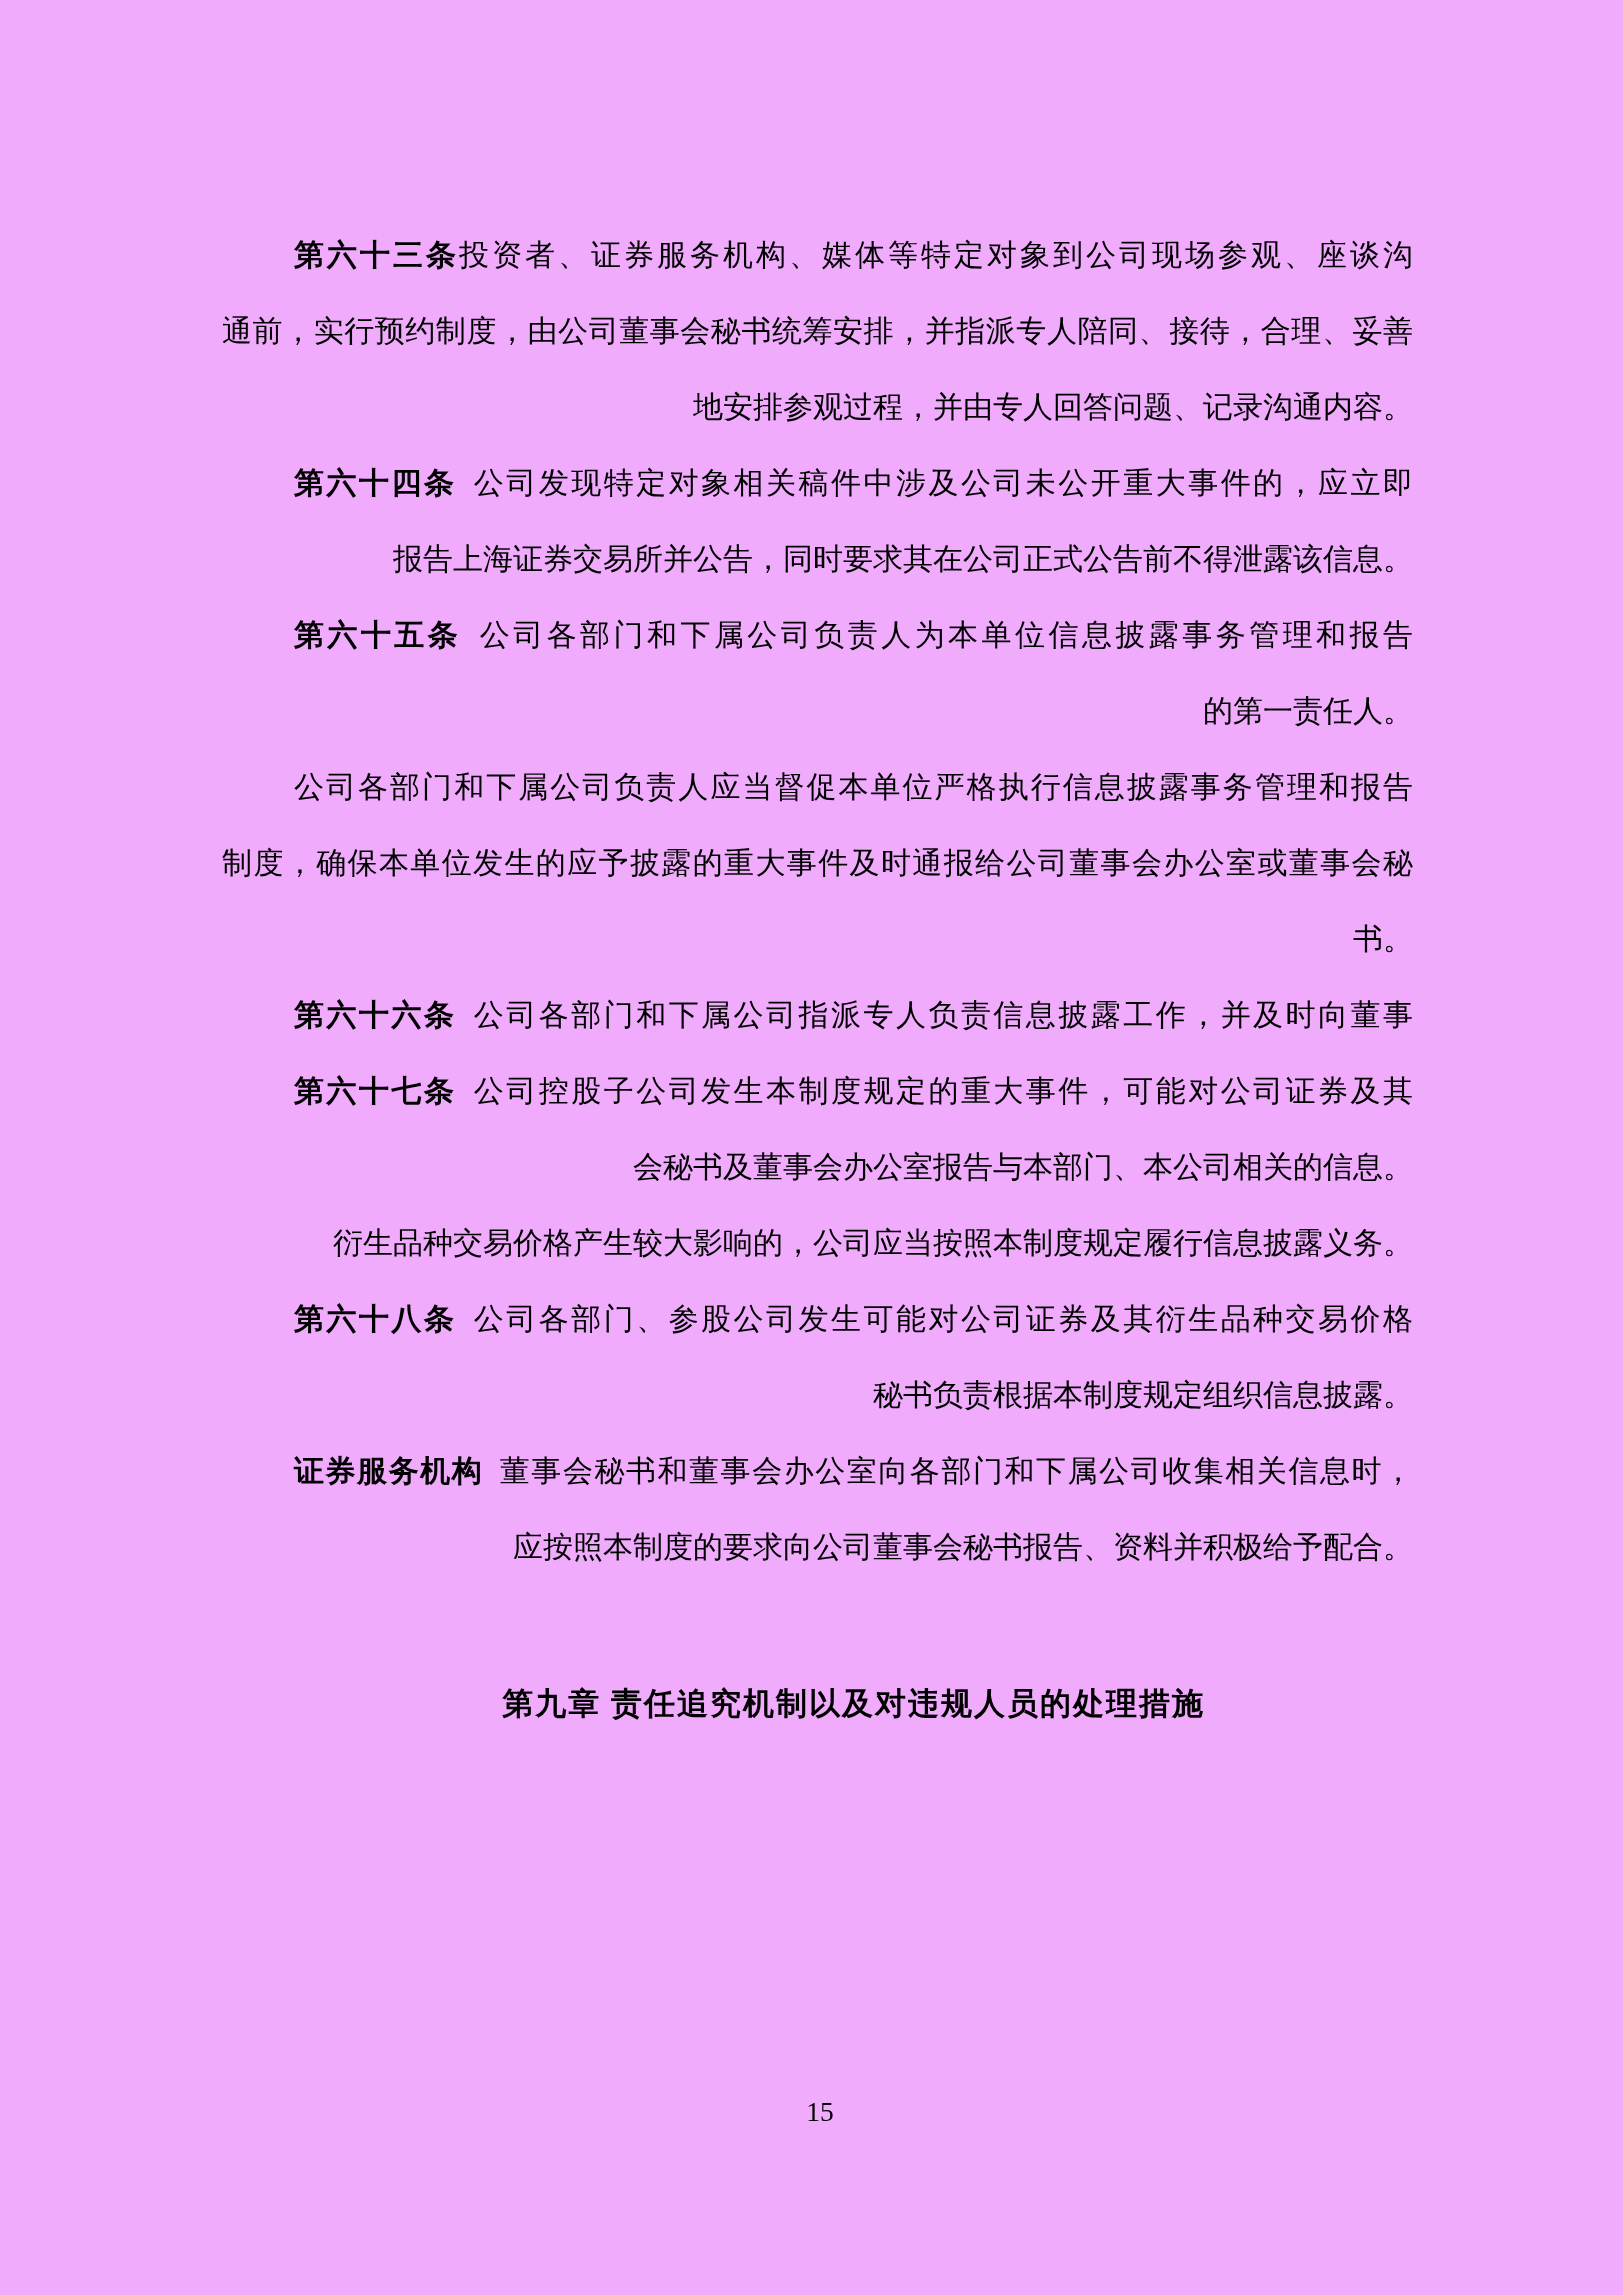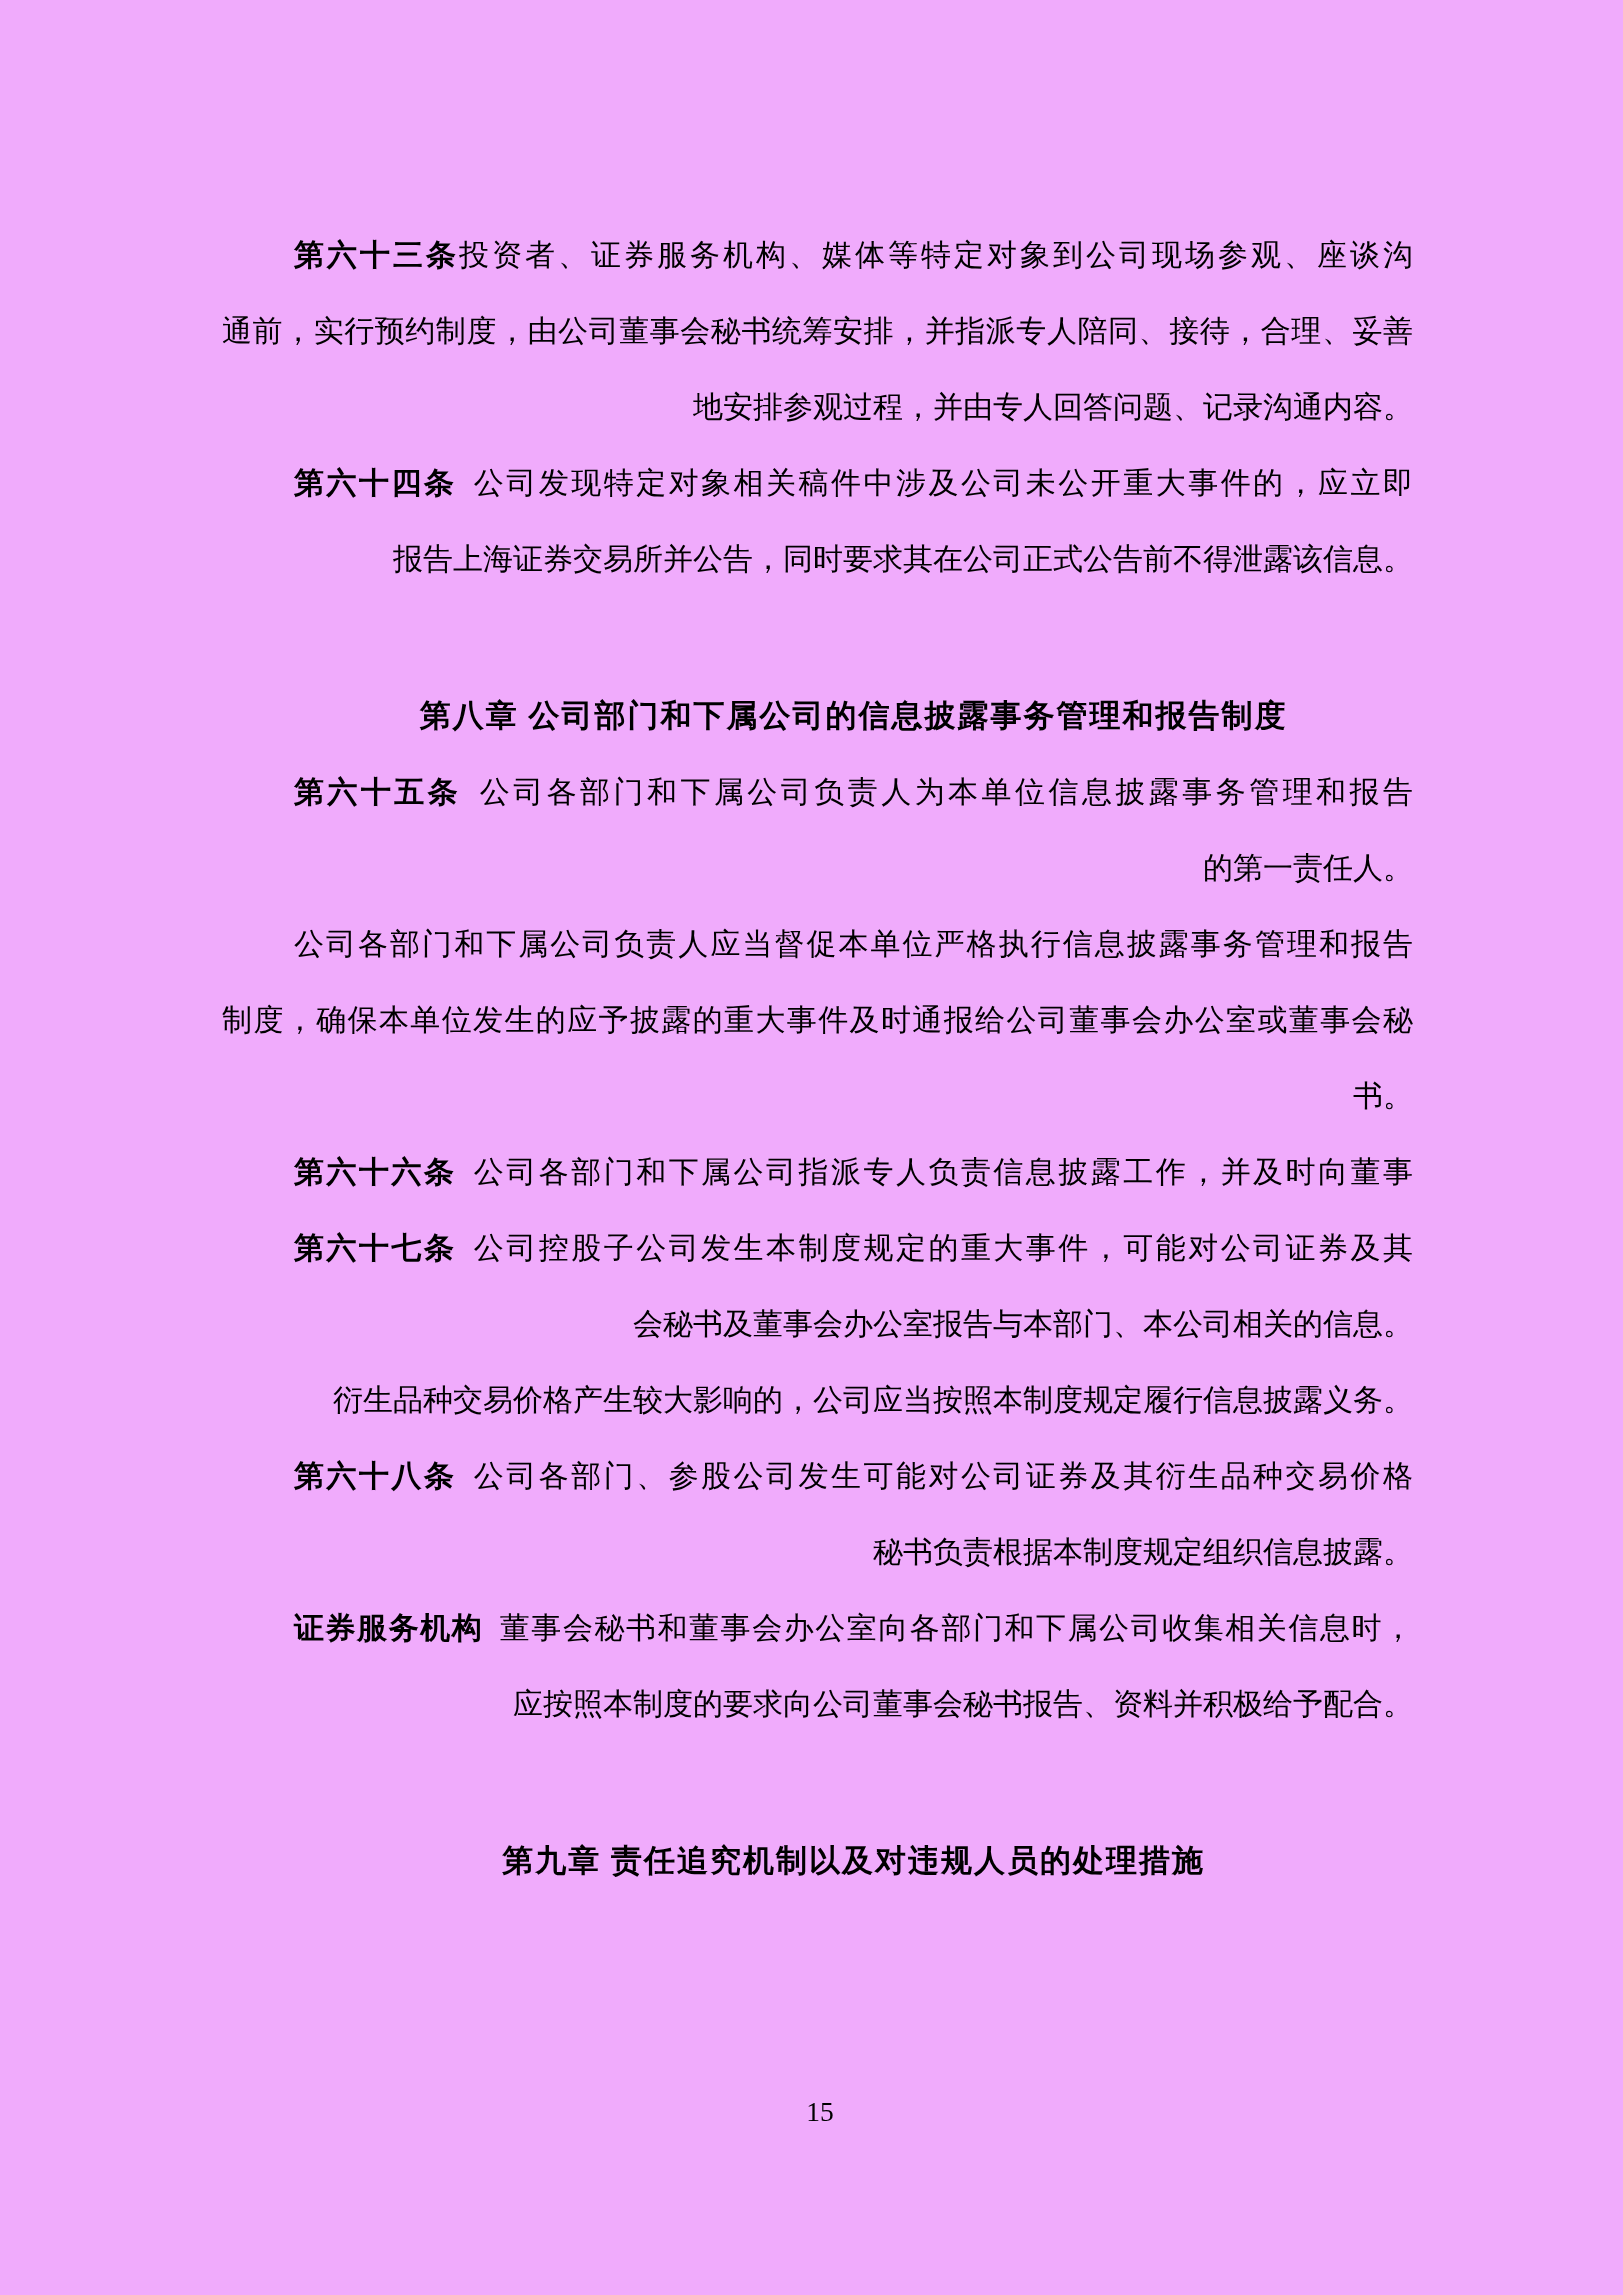--- a/index.html
+++ b/index.html
@@ -62,21 +62,20 @@
 
 <div class="page">
   <div class="content">
 
     <div class="line indent full"><b class="art">第六十三条</b><span>投资者、证券服务机构、媒体等特定对象到公司现场参观、座谈沟</span></div>
     <div class="line full"><span>通前，实行预约制度，由公司董事会秘书统筹安排，并指派专人陪同、接待，合理、妥善</span></div>
     <div class="line"><span>地安排参观过程，并由专人回答问题、记录沟通内容。</span></div>
     <div class="line indent full"><b class="art">第六十四条</b><span> 公司发现特定对象相关稿件中涉及公司未公开重大事件的，应立即</span></div>
     <div class="line"><span>报告上海证券交易所并公告，同时要求其在公司正式公告前不得泄露该信息。</span></div>
 
-    <div class="heading">第八章 公司部门和下属公司的信息披露事务管理和报告制度</div>
 
     <div class="line indent full"><b class="art">第六十五条</b><span> 公司各部门和下属公司负责人为本单位信息披露事务管理和报告</span></div>
     <div class="line"><span>的第一责任人。</span></div>
     <div class="line indent full"><span>公司各部门和下属公司负责人应当督促本单位严格执行信息披露事务管理和报告</span></div>
     <div class="line full"><span>制度，确保本单位发生的应予披露的重大事件及时通报给公司董事会办公室或董事会秘</span></div>
     <div class="line"><span>书。</span></div>
     <div class="line indent full"><b class="art">第六十六条</b><span> 公司各部门和下属公司指派专人负责信息披露工作，并及时向董事</span></div>
     <div class="line indent full"><b class="art">第六十七条</b><span> 公司控股子公司发生本制度规定的重大事件，可能对公司证券及其</span></div>
     <div class="line"><span>会秘书及董事会办公室报告与本部门、本公司相关的信息。</span></div>
     <div class="line"><span>衍生品种交易价格产生较大影响的，公司应当按照本制度规定履行信息披露义务。</span></div>

